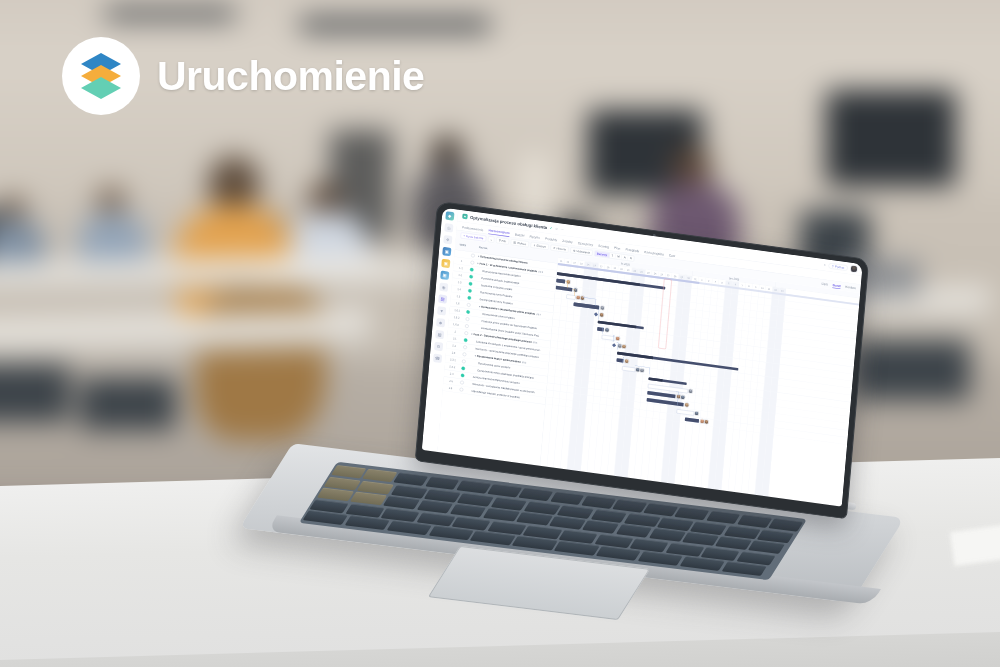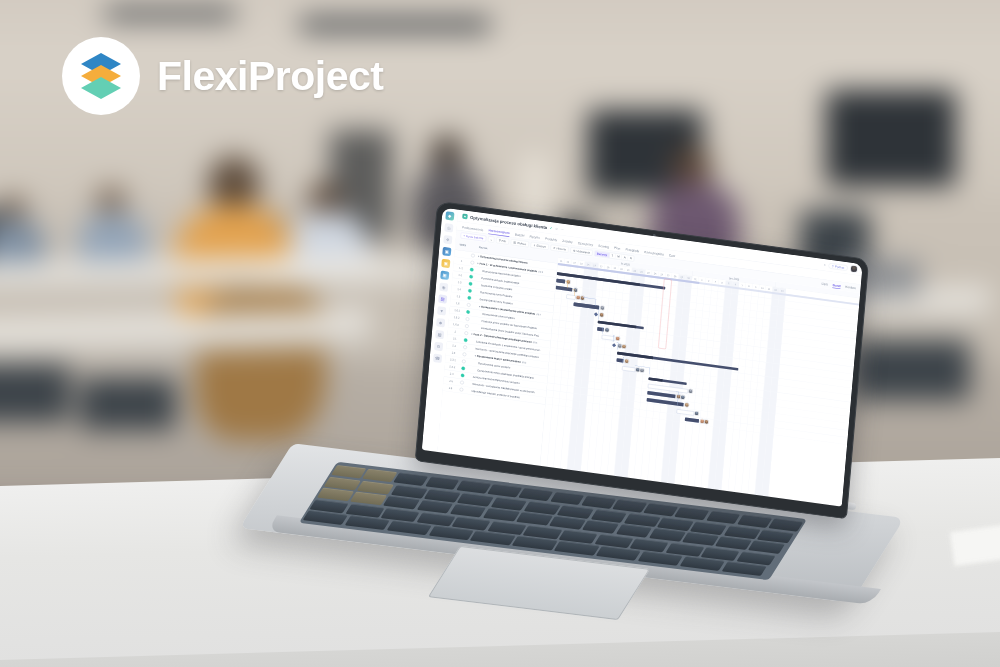--- a/index.html
+++ b/index.html
@@ -259,21 +259,21 @@
   </div>
 
   <div class="logo-wrap">
     <div class="logo-circle">
       <div class="logo-stack">
         <div class="dia top"></div>
           <div class="dia mid"></div>
           <div class="dia bot"></div>
       </div>
     </div>
-    <div class="logo-text">FlexiProject</div>
+    <div class="logo-text">Uruchomienie</div>
   </div>
 
   <div id="laptop">
 
     <div class="base"></div>
     <div class="base-edge"></div>
     <div class="keyboard" id="kb">
         <div class="krow" style="top: 3px; width: 466px;">
           <div class="key light"></div>
           <div class="key light"></div>

